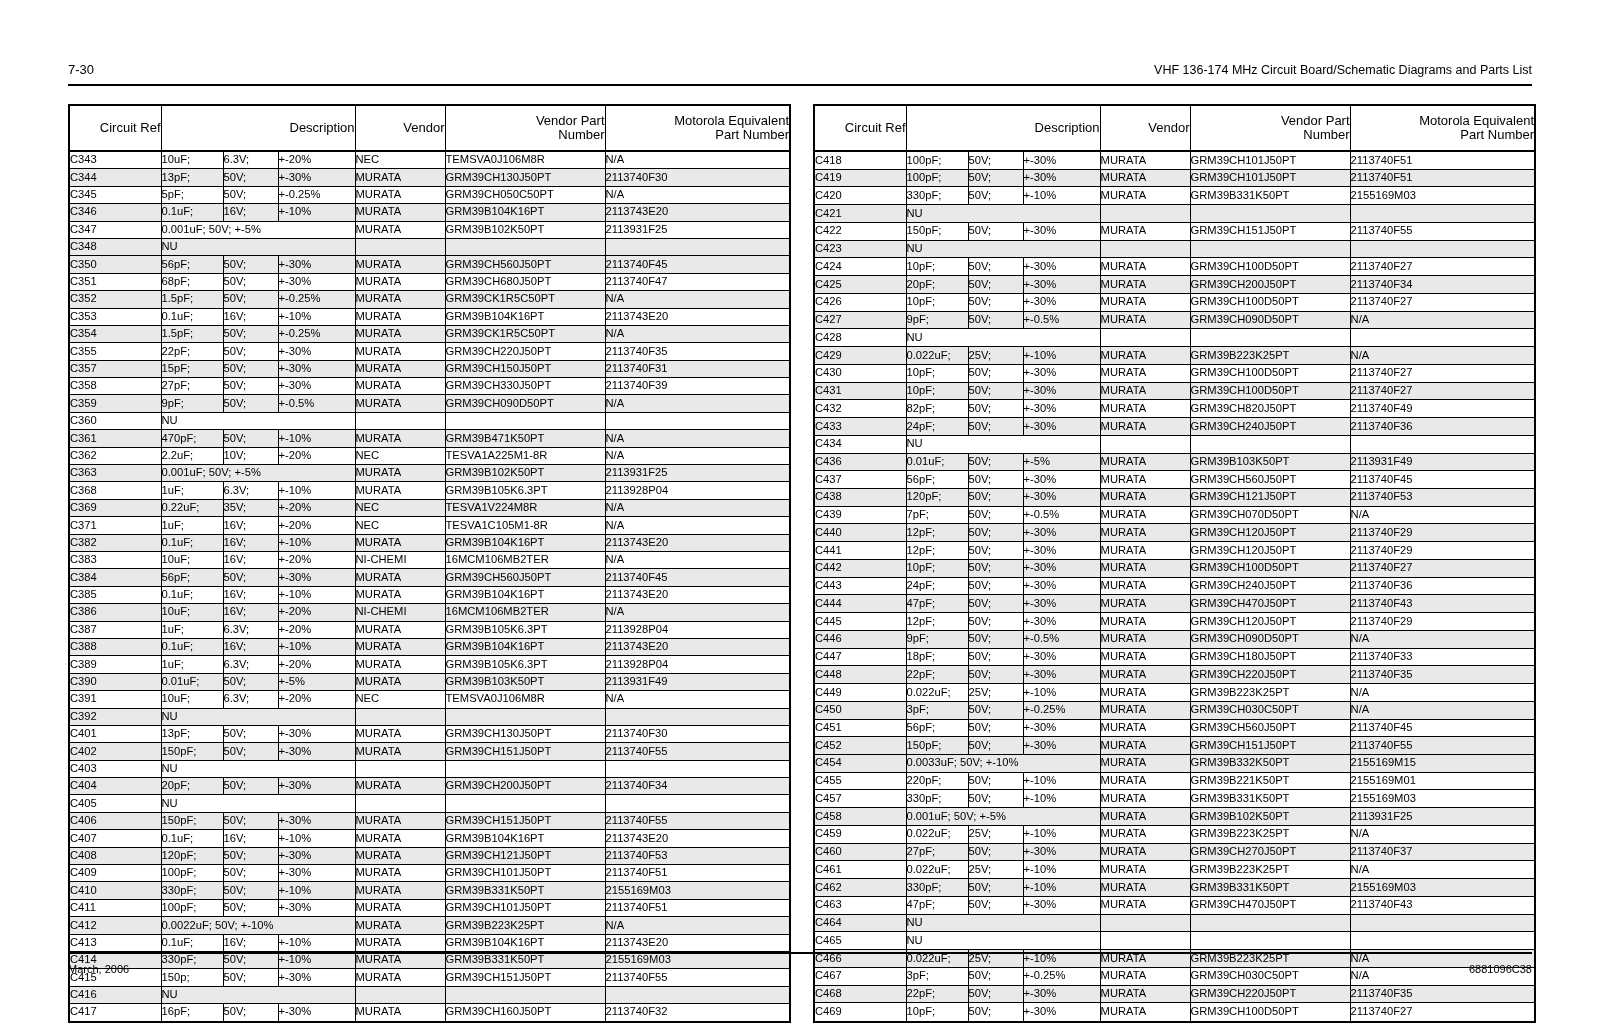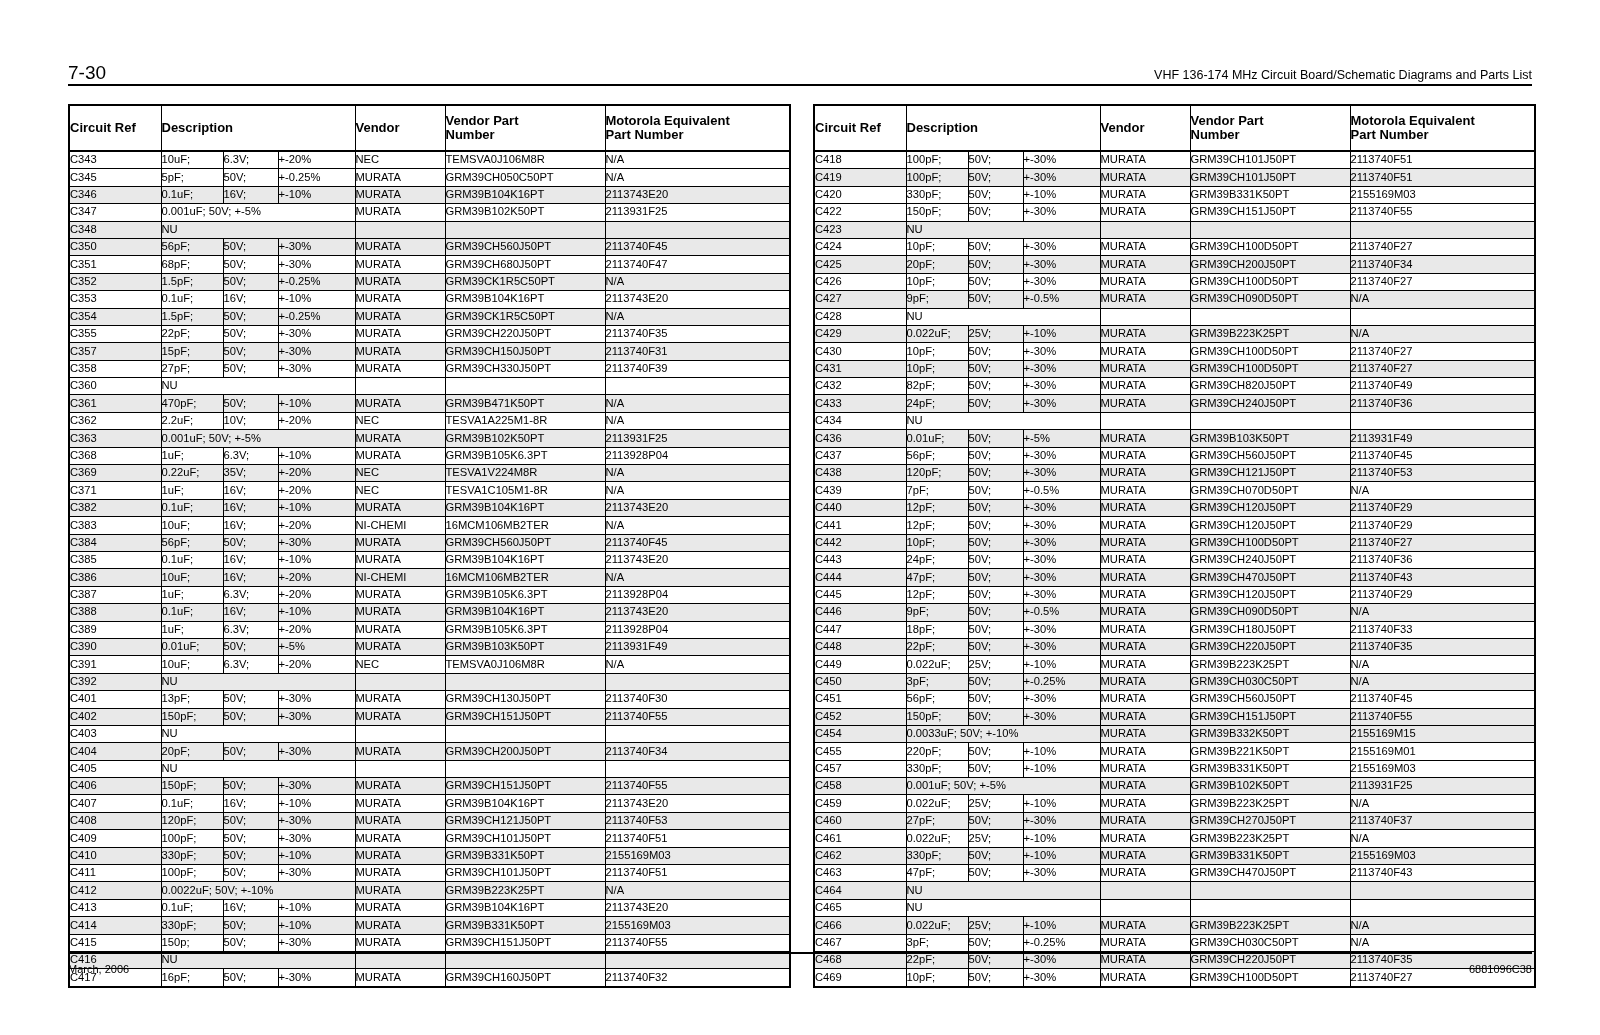--- a/index.html
+++ b/index.html
@@ -25,21 +25,21 @@
   .page-header {
     position: absolute;
     left: 68px;
     top: 62px;
     width: 1464px;
     display: flex;
     justify-content: space-between;
     align-items: baseline;
     font-size: 13px;
   }
-  .page-header .folio { font-size: 19px; }
+  .page-header .folio { font-size: 13px; }
   .page-header .hdr-title { font-size: 12.5px; font-weight: normal; }
   .header-rule {
     position: absolute;
     left: 68px;
     top: 84px;
     width: 1464px;
     height: 2px;
     background: #000;
   }
   
@@ -78,23 +78,23 @@
   }
   table.parts th,
   table.parts td {
     border: 1px solid #000;
     padding: 0;
     vertical-align: middle;
     line-height: 1.05;
   }
   table.parts thead th {
     height: 44px;
-    font-weight: bold;
+    font-weight: normal;
     font-size: 13px;
-    text-align: left;
+    text-align: right;
     border-width: 2px 1px;
   }
   table.parts thead th:first-child { border-left-width: 2px; }
   table.parts thead th:last-child { border-right-width: 2px; }
   table.parts tbody td {
     height: 16.4px;
     font-size: 11.2px;
   }
   table.parts tbody tr td:first-child { border-left-width: 2px; }
   table.parts tbody tr td:last-child { border-right-width: 2px; }
@@ -163,20 +163,29 @@
       <tbody>
           <tr>
             <td class="ref nowrap">C343</td>
             <td class="d1 nowrap">10uF;</td>
             <td class="d2 nowrap">6.3V;</td>
             <td class="d3 nowrap">+-20%</td>
             <td class="ven nowrap">NEC</td>
             <td class="vpn nowrap">TEMSVA0J106M8R</td>
             <td class="mepn nowrap">N/A</td>
           </tr>
+          <tr class="alt">
+            <td class="ref nowrap">C344</td>
+            <td class="d1 nowrap">13pF;</td>
+            <td class="d2 nowrap">50V;</td>
+            <td class="d3 nowrap">+-30%</td>
+            <td class="ven nowrap">MURATA</td>
+            <td class="vpn nowrap">GRM39CH130J50PT</td>
+            <td class="mepn nowrap">2113740F30</td>
+          </tr>
           <tr>
             <td class="ref nowrap">C345</td>
             <td class="d1 nowrap">5pF;</td>
             <td class="d2 nowrap">50V;</td>
             <td class="d3 nowrap">+-0.25%</td>
             <td class="ven nowrap">MURATA</td>
             <td class="vpn nowrap">GRM39CH050C50PT</td>
             <td class="mepn nowrap">N/A</td>
           </tr>
           <tr class="alt">
@@ -266,20 +275,29 @@
             <td class="mepn nowrap">2113740F31</td>
           </tr>
           <tr>
             <td class="ref nowrap">C358</td>
             <td class="d1 nowrap">27pF;</td>
             <td class="d2 nowrap">50V;</td>
             <td class="d3 nowrap">+-30%</td>
             <td class="ven nowrap">MURATA</td>
             <td class="vpn nowrap">GRM39CH330J50PT</td>
             <td class="mepn nowrap">2113740F39</td>
+          </tr>
+          <tr class="alt">
+            <td class="ref nowrap">C359</td>
+            <td class="d1 nowrap">9pF;</td>
+            <td class="d2 nowrap">50V;</td>
+            <td class="d3 nowrap">+-0.5%</td>
+            <td class="ven nowrap">MURATA</td>
+            <td class="vpn nowrap">GRM39CH090D50PT</td>
+            <td class="mepn nowrap">N/A</td>
           </tr>
           <tr>
             <td class="ref nowrap">C360</td>
             <td class="desc-span nowrap" colspan="3">NU</td>
             <td class="ven nowrap"></td>
             <td class="vpn nowrap"></td>
             <td class="mepn nowrap"></td>
           </tr>
           <tr class="alt">
             <td class="ref nowrap">C361</td>
@@ -624,20 +642,27 @@
           </tr>
           <tr>
             <td class="ref nowrap">C420</td>
             <td class="d1 nowrap">330pF;</td>
             <td class="d2 nowrap">50V;</td>
             <td class="d3 nowrap">+-10%</td>
             <td class="ven nowrap">MURATA</td>
             <td class="vpn nowrap">GRM39B331K50PT</td>
             <td class="mepn nowrap">2155169M03</td>
           </tr>
+          <tr class="alt">
+            <td class="ref nowrap">C421</td>
+            <td class="desc-span nowrap" colspan="3">NU</td>
+            <td class="ven nowrap"></td>
+            <td class="vpn nowrap"></td>
+            <td class="mepn nowrap"></td>
+          </tr>
           <tr>
             <td class="ref nowrap">C422</td>
             <td class="d1 nowrap">150pF;</td>
             <td class="d2 nowrap">50V;</td>
             <td class="d3 nowrap">+-30%</td>
             <td class="ven nowrap">MURATA</td>
             <td class="vpn nowrap">GRM39CH151J50PT</td>
             <td class="mepn nowrap">2113740F55</td>
           </tr>
           <tr class="alt">

